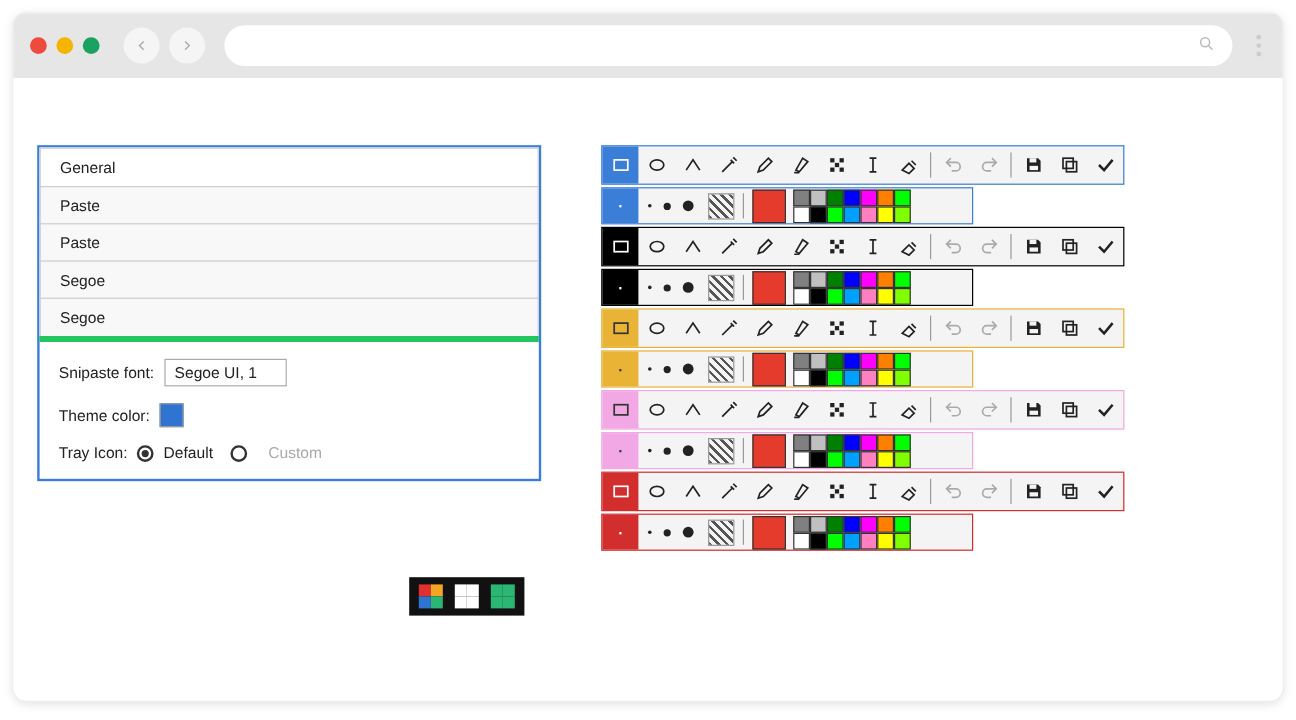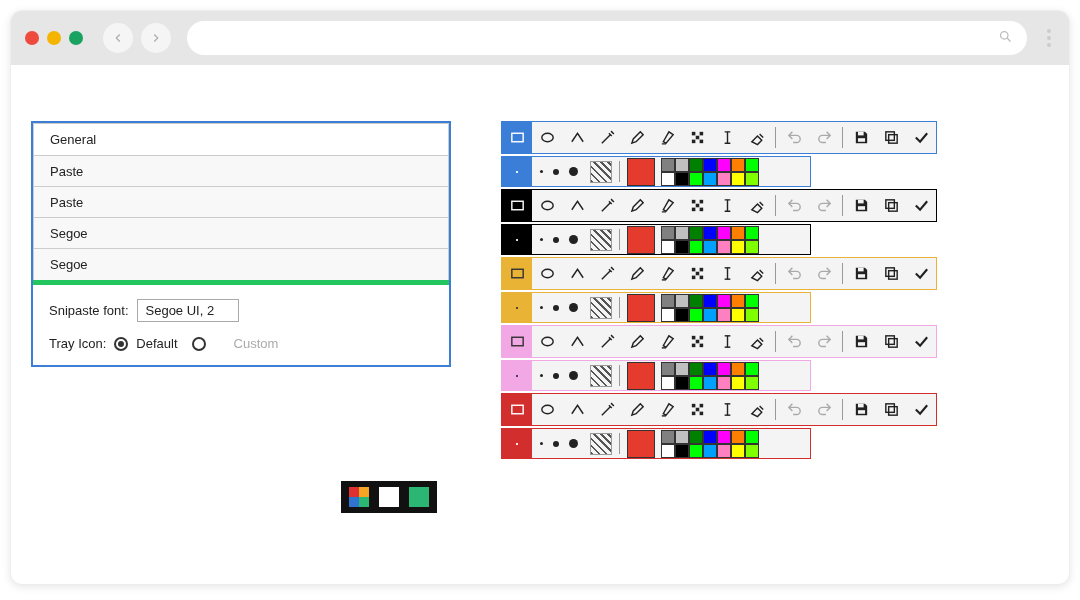--- a/index.html
+++ b/index.html
@@ -115,28 +115,32 @@
         <div class="tab active">General</div>
         <div class="tab">Paste</div>
         <div class="tab">Paste</div>
         <div class="tab">Segoe</div>
         <div class="tab">Segoe</div>
       </div>
 
       <div class="dialog-body">
         <div class="row">
           <span>Snipaste font:</span>
-          <div class="value-box"><span>Segoe UI, 2</span></div>
+          <div class="value-box"><span>Segoe UI, 1</span></div>
+        </div>
+        <div class="row">
+          <span>Theme color:</span>
+          <div class="theme-swatch" style="background:#2f74d0"></div>
         </div>
         <div class="row">
           <span>Tray Icon:</span>
           <span class="radio on"></span>
           <span>Default</span>
           <span class="radio" style="margin-left:6px"></span>
-          <span class="muted" style="margin-left:20px">Custom</span>
+          <span class="muted" style="margin-left:10px">Custom</span>
         </div>
       </div>
     </div>
 
     <div class="tray-bar">
         <div class="tray-ic">
           <span style="background: rgb(224, 49, 49);"></span>
           <span style="background: rgb(245, 165, 36);"></span>
           <span style="background: rgb(47, 116, 208);"></span>
           <span style="background: rgb(43, 182, 115);"></span>

